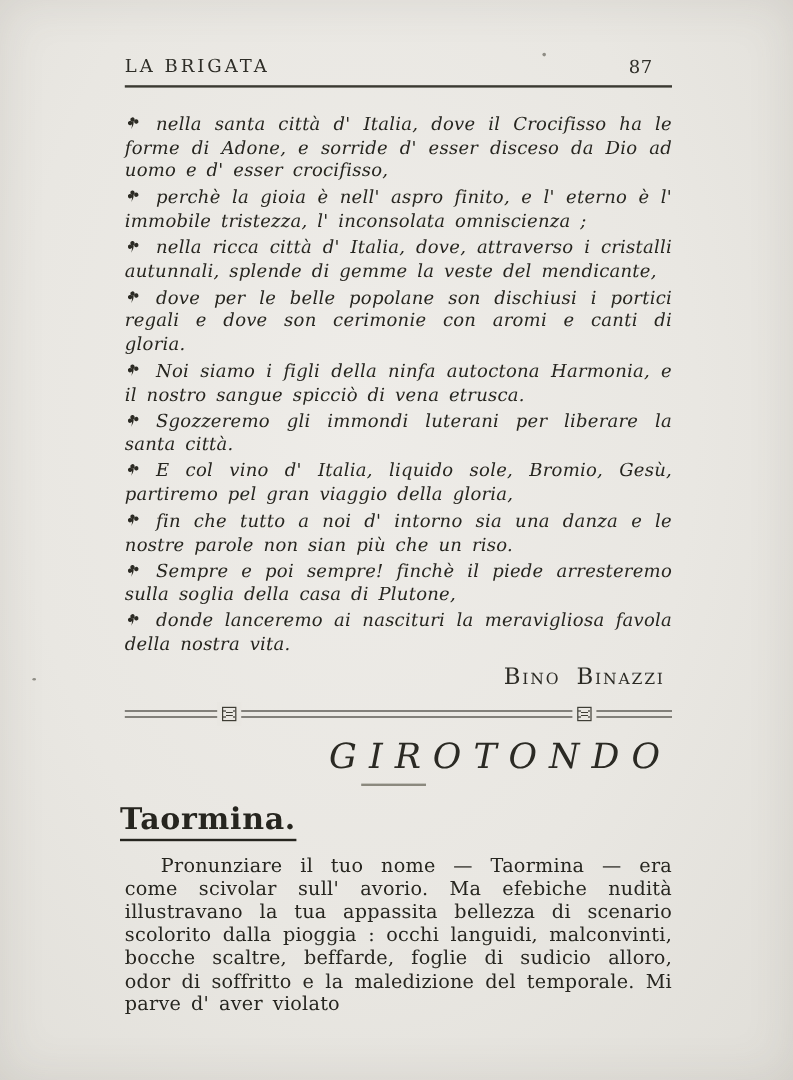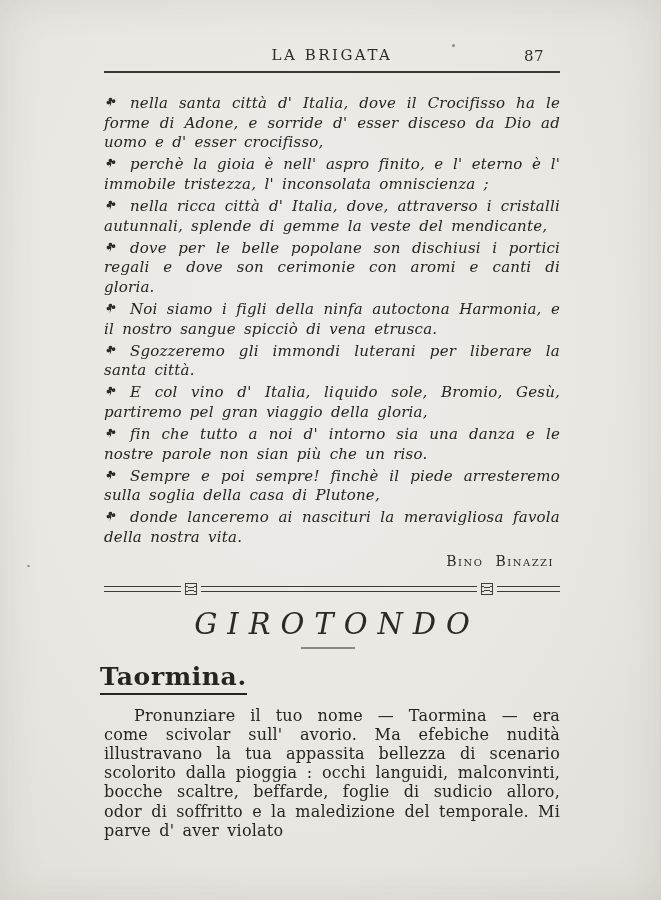--- a/index.html
+++ b/index.html
@@ -9,40 +9,40 @@
     margin:0 auto;
     background-color:#e9e7e2;
     background-image:radial-gradient(ellipse at 45% 38%, #eeece8 0%, #e9e7e2 55%, #e0ded8 100%);
     box-shadow:inset 0 0 40px rgba(90,85,70,0.12);
     font-family:"DejaVu Serif","Liberation Serif",serif;
     color:#26251f;
     overflow:hidden;
   }
   .content { position:absolute; left:104px; top:46px; width:456px; }
 
-  .running-head { position:relative; text-align:center; font-size:15px; letter-spacing:2.5px; line-height:18px; color:#2e2d27; }
+  .running-head { position:relative; font-size:15px; letter-spacing:2.5px; line-height:18px; color:#2e2d27; }
   .page-num { position:absolute; right:16px; top:1px; letter-spacing:0.5px; }
   .header-rule { border:none; border-top:2px solid #3b3a32; margin:7px 0 0 0; }
 
   .essay { margin-top:21px; }
   .essay p {
     margin:0 0 2.5px 0;
     font-style:italic;
     font-size:15px;
     line-height:19.6px;
     text-align:justify;
     word-spacing:3.2px;
     letter-spacing:0.2px;
   }
   .fleuron { display:inline-block; width:13px; height:12px; margin-right:13px; vertical-align:-1px; transform:rotate(-14deg); }
 
   .signature {
     text-align:right;
     font-variant:small-caps;
-    font-size:14px;
+    font-size:19px;
     letter-spacing:1.5px;
     word-spacing:6px;
     margin:5px 6px 0 0;
     color:#2b2a24;
   }
 
   .divider {
     position:relative;
     height:4px;
     border-top:1.5px solid #3e3d35;
@@ -57,21 +57,21 @@
     background-image:repeating-linear-gradient(#3e3d35 0 1px, transparent 1px 3px);
     background-clip:content-box;
     box-shadow:0 0 0 4px #e9e7e2;
     transform:translate(-50%,-50%);
   }
   .orn-1 { left:19%; }
   .orn-2 { left:84%; }
 
   .section-title {
     margin-top:15px;
-    text-align:center;
+    text-align:right;
     font-style:italic;
     font-size:29px;
     letter-spacing:10px;
     padding-left:10px;
     color:#2b2a24;
     line-height:34px;
   }
   .title-rule { width:54px; border:none; border-top:2px solid #8b897e; margin:6px auto 0 auto; position:relative; left:-4px; }
 
   .subheading {

